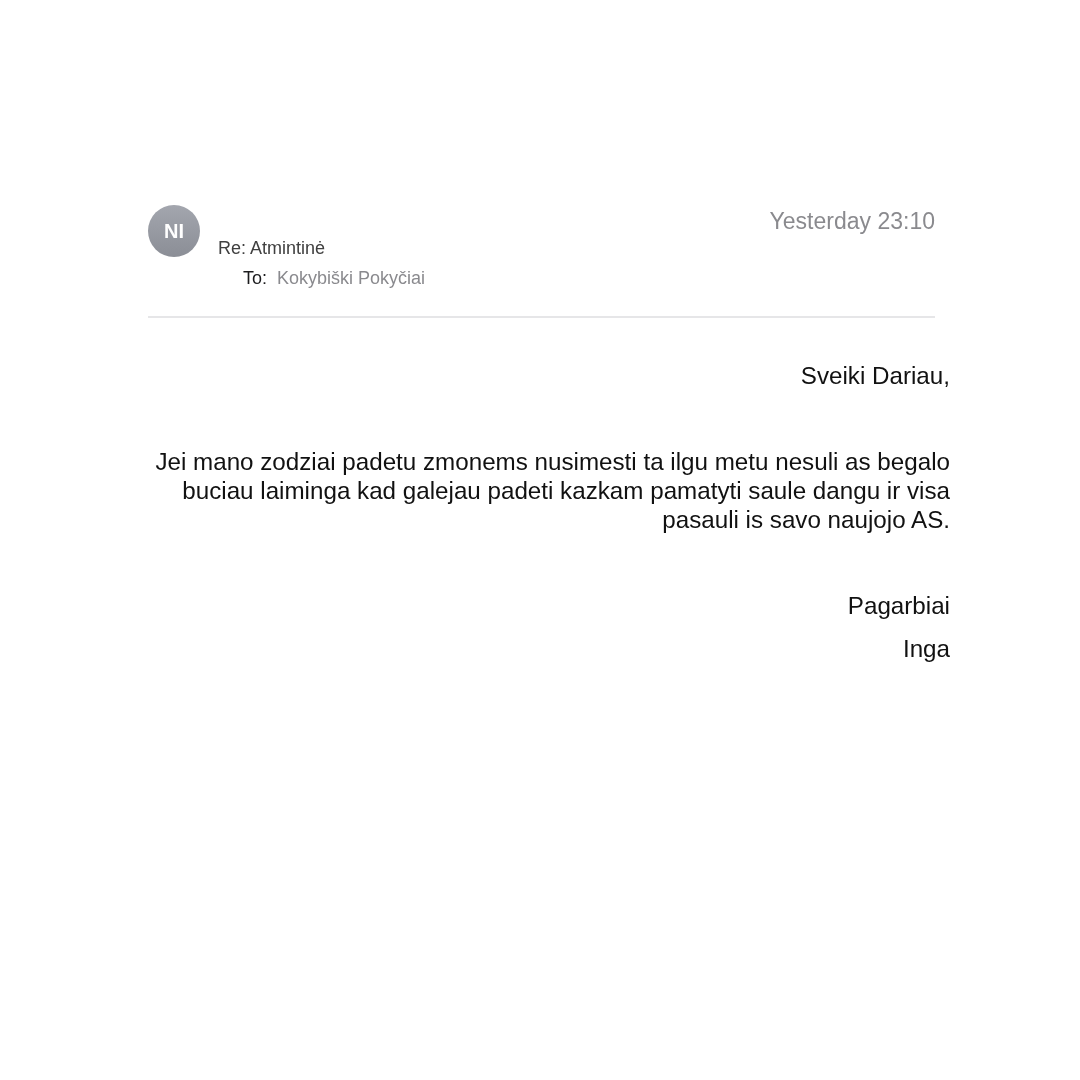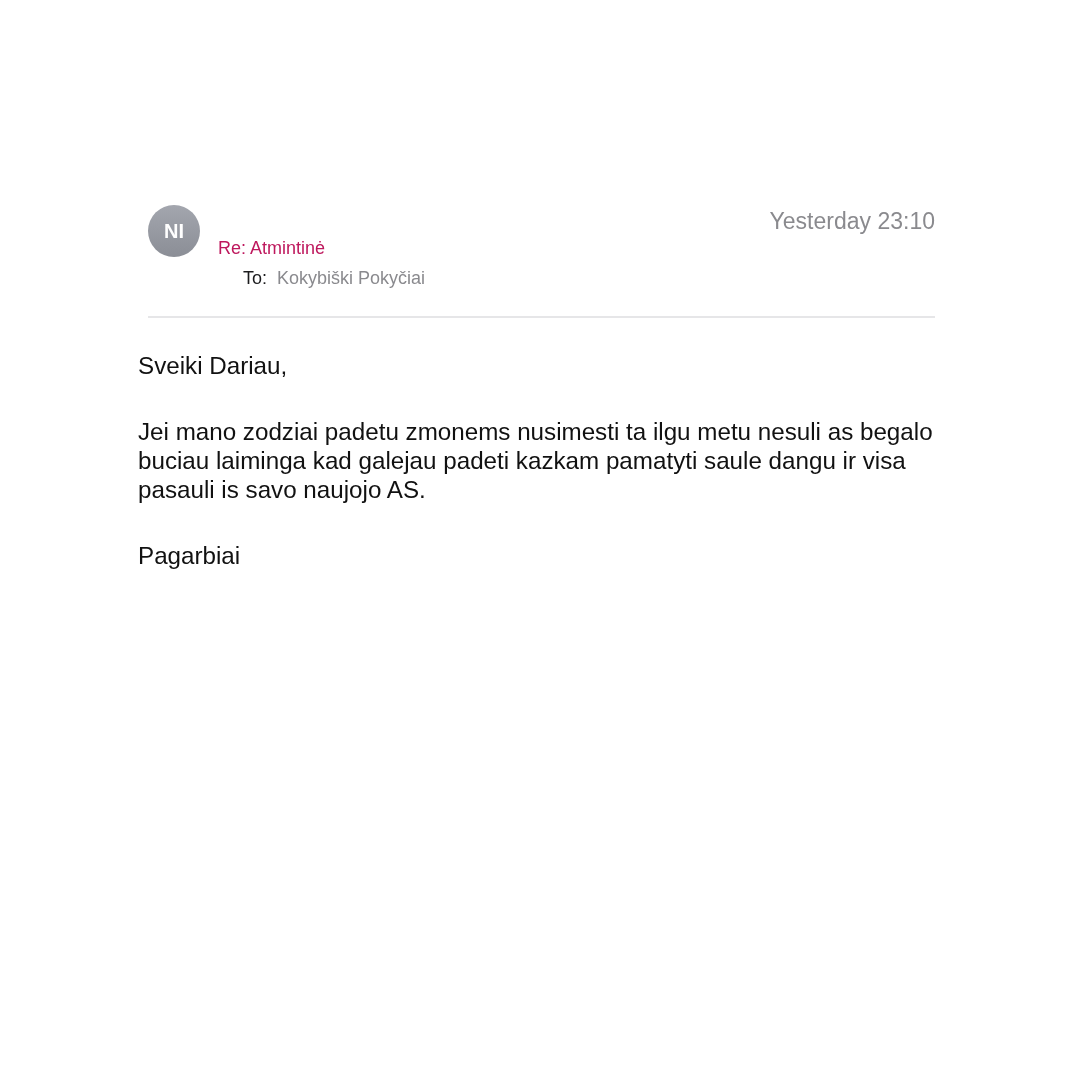--- a/index.html
+++ b/index.html
@@ -43,21 +43,21 @@
       right: 0;
       top: 3px;
       font-size: 23px;
       color: #8a8a8e;
     }
     .subject {
       position: absolute;
       left: 70px;
       top: 33px;
       font-size: 18px;
-      color: #be185d;
+      color: #404040;
     }
     .to-line {
       position: absolute;
       left: 70px;
       top: 63px;
       font-size: 18px;
       white-space: nowrap;
     }
     .to-label {
       color: #1c1c1e;
@@ -78,21 +78,22 @@
     .email-body {
       position: absolute;
       left: 134px;
       top: 347px;
       width: 830px;
       font-size: 24.2px;
       line-height: 29px;
       color: #111111;
     }
     .email-body p {
-      margin: 4px;
+      margin: 14px;
+      text-align: right;
     }
     .spacer {
       height: 29px;
     }
   </style>
 </head>
 <body>
 
 <div class="email-header">
   <div class="avatar">NI</div>
@@ -103,13 +104,14 @@
   </div>
   <div class="divider"></div>
 </div>
 
 <div class="email-body">
   <p>Sveiki Dariau,</p>
   <div class="spacer"></div>
   <p>Jei mano zodziai padetu zmonems nusimesti ta ilgu metu nesuli as begalo buciau laiminga kad galejau padeti kazkam pamatyti saule dangu ir visa pasauli is savo naujojo AS.</p>
   <div class="spacer"></div>
   <p>Pagarbiai</p>
+  <p>Inga</p>
 </div>
 
 </body></html>

